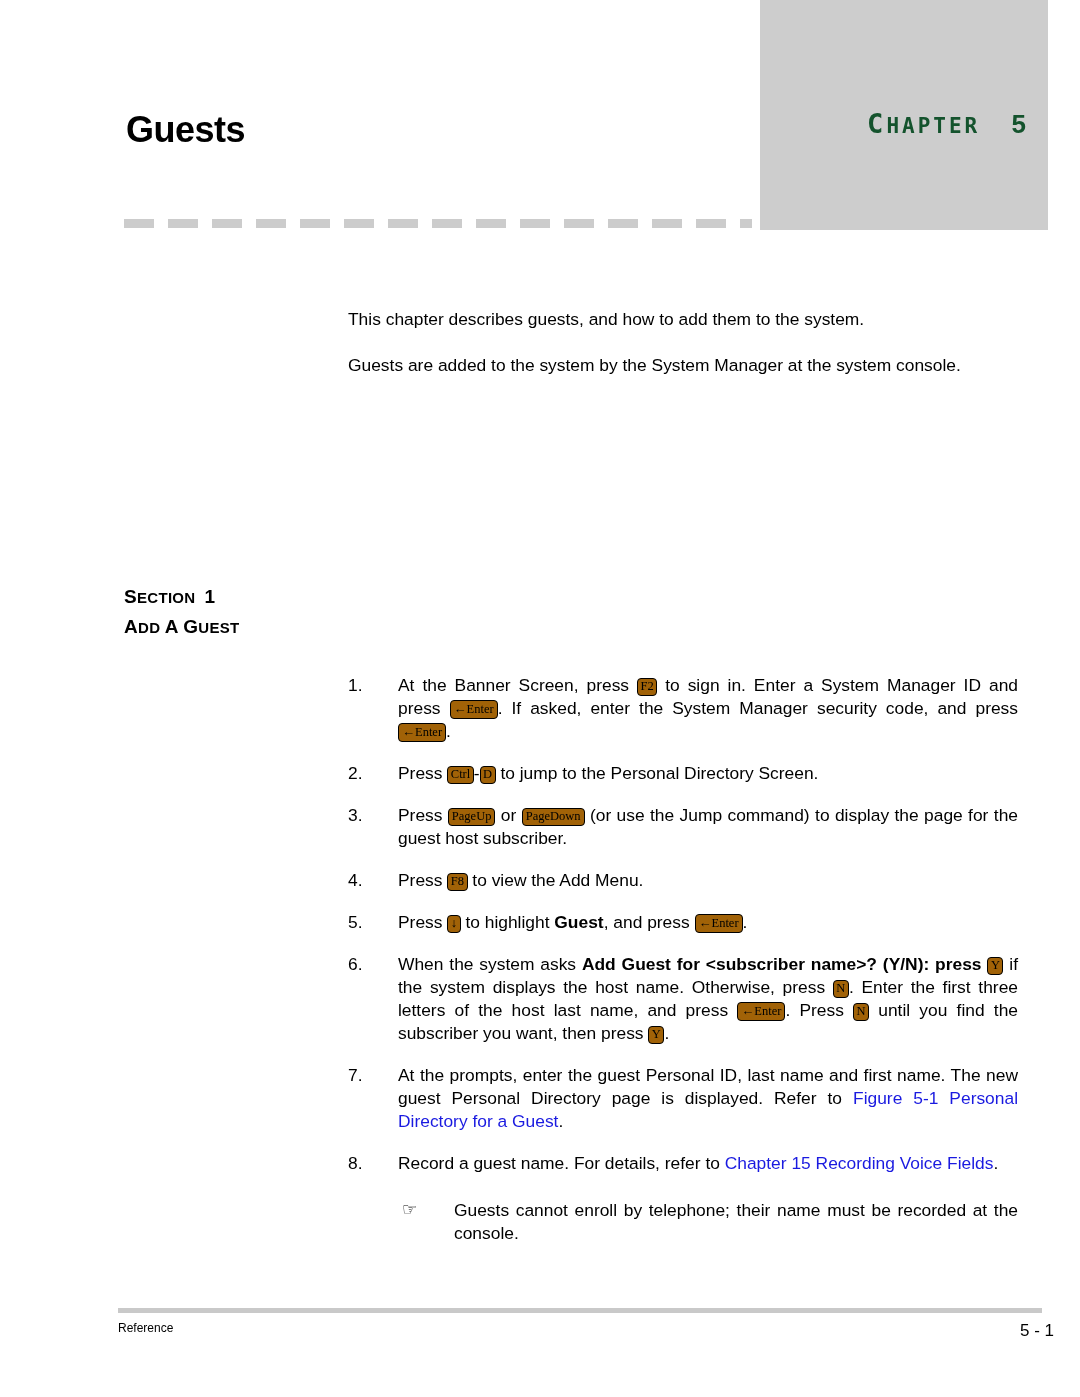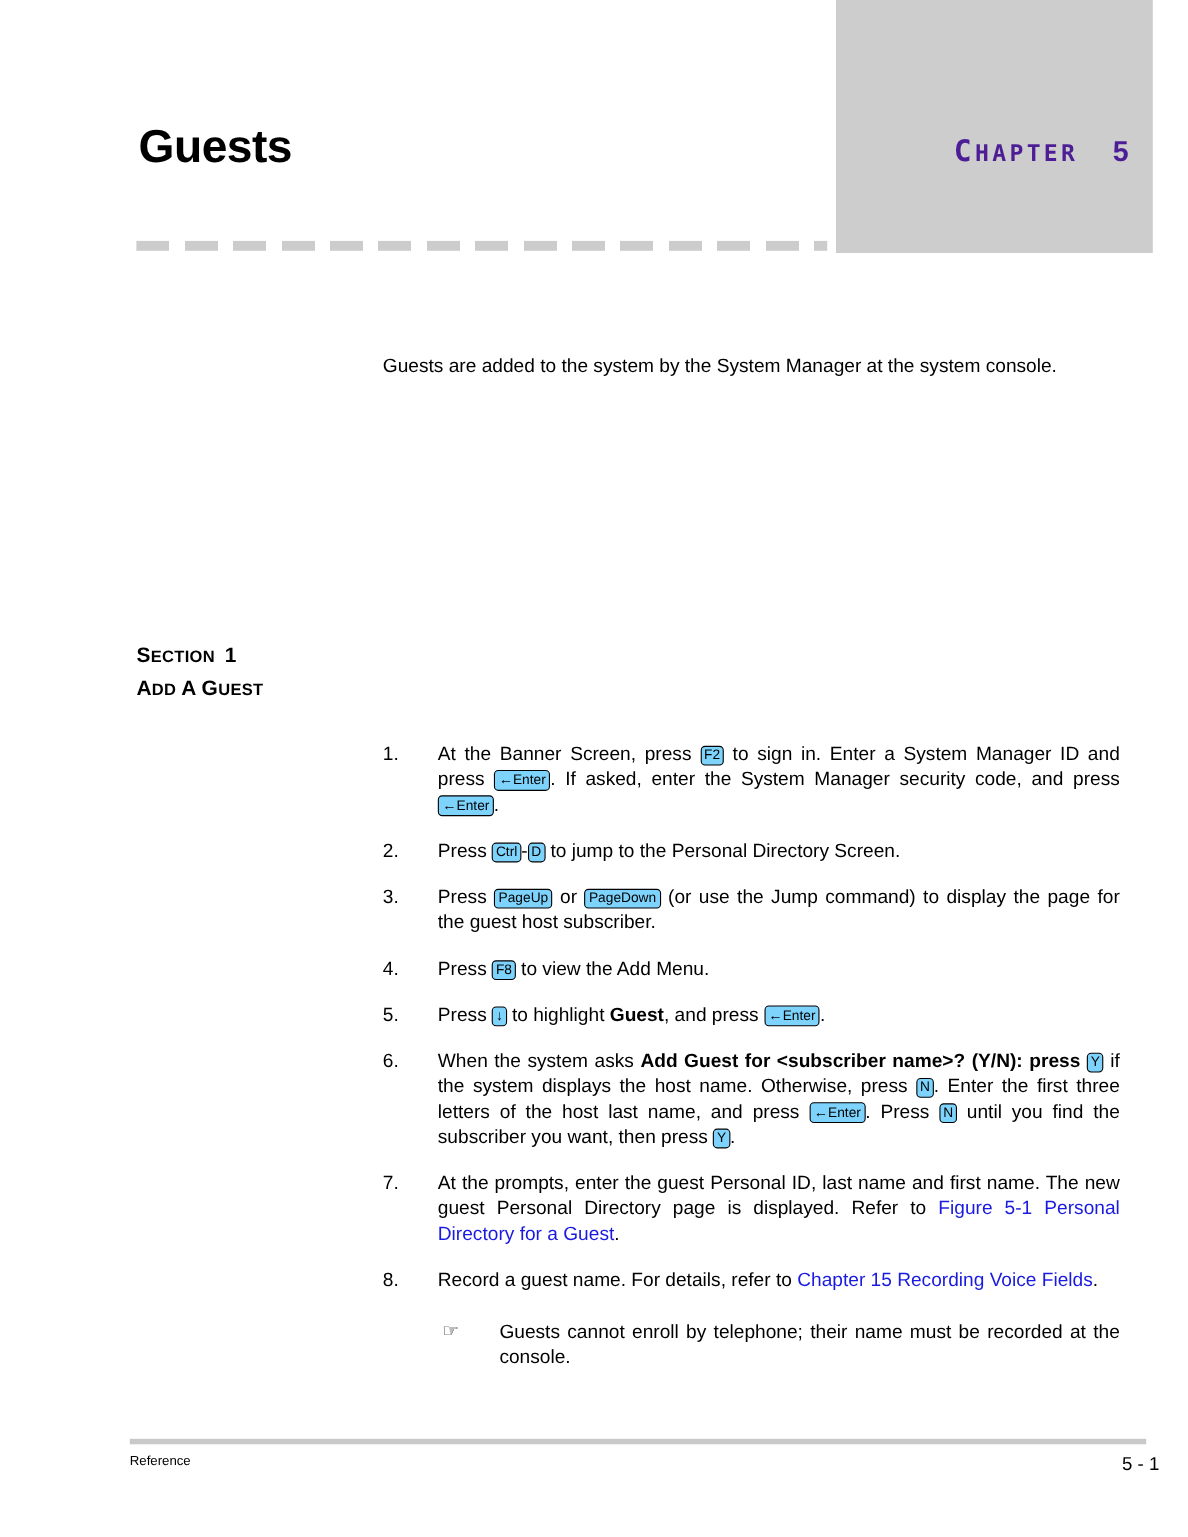--- a/index.html
+++ b/index.html
@@ -22,45 +22,45 @@
     left: 760px;
     top: 0px;
     width: 288px;
     height: 230px;
     background: #cdcdcd;
   }
   .chapter-label {
     position: absolute;
     left: 0;
     right: 22px;
-    top: 122px;
+    top: 108px;
     text-align: right;
     font-family: "DejaVu Sans Mono", monospace;
     font-weight: bold;
     font-size: 21px;
     letter-spacing: 3px;
-    color: #4c1d95;
+    color: #14532d;
     white-space: pre;
   }
   .chapter-label .cap {
     font-size: 27px;
   }
   .chapter-label .num {
     font-family: "Liberation Sans", sans-serif;
     font-size: 26px;
     font-weight: bold;
     letter-spacing: 0;
   }
 
   
   .page-title {
     position: absolute;
     left: 126px;
     top: 112px;
-    font-size: 42px;
+    font-size: 36px;
     font-weight: bold;
     letter-spacing: -0.5px;
     line-height: 1;
   }
 
   
   .dashed-rule {
     position: absolute;
     left: 124px;
     top: 219px;
@@ -149,24 +149,24 @@
   .note .note-body { display: block; padding-left: 56px; }
 
   
   .key {
     display: inline-block;
     border: 1.6px solid #000000;
     border-radius: 4px;
     padding: 0px 3px 1px 3px;
     font-size: 12.5px;
     line-height: 15px;
-    font-family: Liberation Sans, sans-serif;
+    font-family: Liberation Serif, serif;
     vertical-align: 1.5px;
     white-space: nowrap;
-    background: #7dd3fc;
+    background: #a16207;
   }
   .key.narrow { padding: 0px 2.5px 1px 2.5px; }
   .key .arr { font-size: 13px; }
 
   
   .footer-rule {
     position: absolute;
     left: 118px;
     top: 1308px;
     width: 924px;
@@ -196,20 +196,21 @@
 </div>
 
 <div class="page-title">Guests</div>
 
 <div class="dashed-rule"></div>
 
 <div class="section-label" id="section-num-label"><span class="sc">S</span>ECTION&nbsp; <span class="sc">1</span></div>
 <div class="section-label" id="section-name-label"><span class="sc">A</span>DD <span class="sc">A</span> <span class="sc">G</span>UEST</div>
 
 <div class="body-col">
+  <p class="para">This chapter describes guests, and how to add them to the system.</p>
   <p class="para">Guests are added to the system by the System Manager at the system console.</p>
 </div>
 
 <div class="steps">
 
   <div class="step">
     <span class="num">1.</span>
     <span class="step-inner"><span>At the Banner Screen, press </span><span class="key narrow">F2</span><span> to sign in. Enter a System Manager ID and press </span><span class="key"><span class="arr">←</span><span>Enter</span></span><span>. If asked, enter the System Manager security code, and press </span><span class="key"><span class="arr">←</span><span>Enter</span></span><span>.</span></span>
   </div>
 

